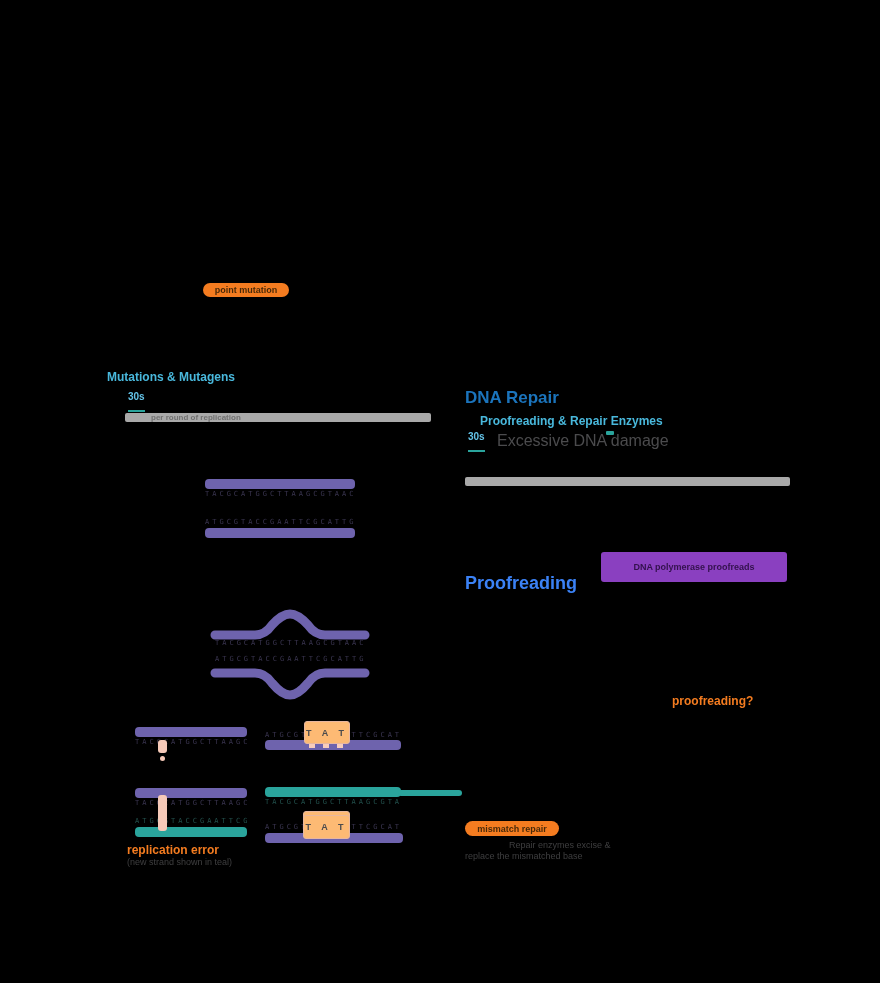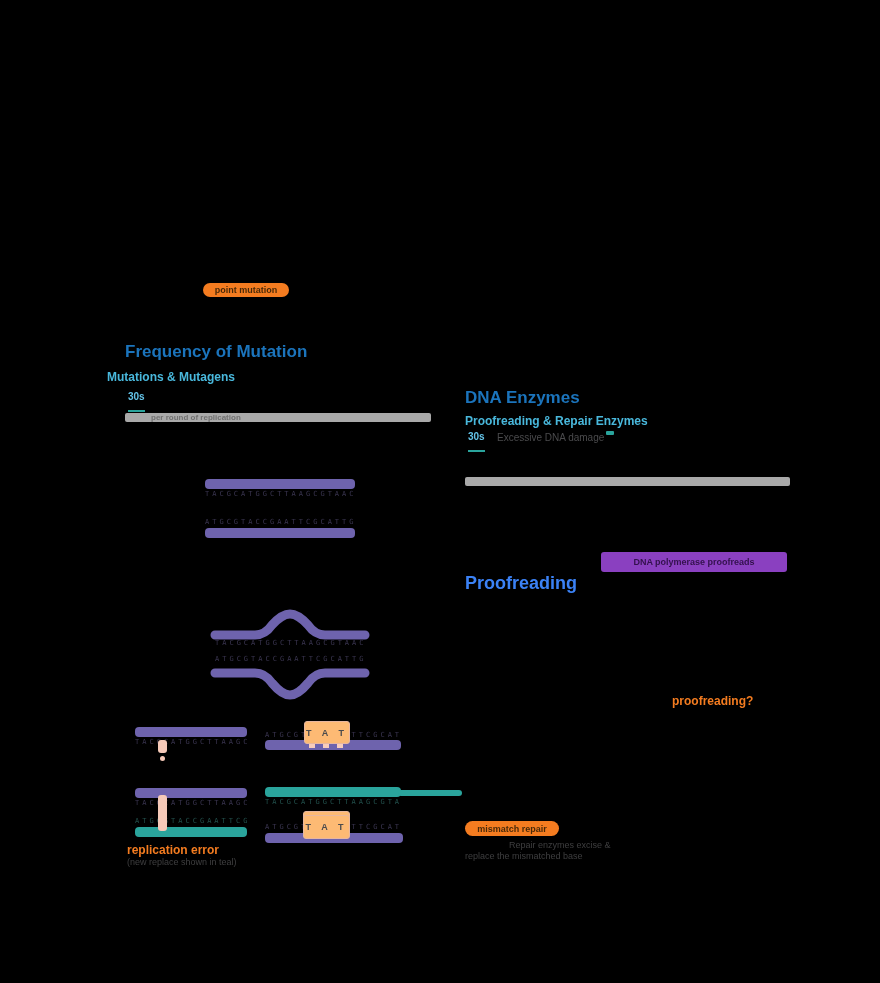--- a/index.html
+++ b/index.html
@@ -22,31 +22,30 @@
   .peach-box{background:#fdba74;border-radius:3px;border:1px solid #e8b79f;
              display:flex;align-items:center;justify-content:center;
              color:#4b4b4d;font-weight:bold;font-size:9px;letter-spacing:4px;z-index:3;}
   .tooth{position:absolute;width:6px;height:6px;background:#f8cdbb;z-index:2;}
   .pinkmark{background:#f5c9b8;border-radius:3px;z-index:3;}
   .graytext{color:#3f3f40;font-size:9px;white-space:nowrap;}
   .boldgray{color:#3b82f6;font-weight:bold;font-size:18px;white-space:nowrap;}
   .orangeterm{color:#f47c20;font-weight:bold;font-size:12px;white-space:nowrap;}
   .purplehl{background:#8a40c0;border-radius:3px;display:flex;align-items:center;
             justify-content:center;color:#33114d;font-weight:bold;font-size:9px;white-space:nowrap;}
-  .chipnote{color:#4b4b4d;font-size:10px;white-space:nowrap;}
+  .chipnote{color:#4b4b4d;font-size:16px;white-space:nowrap;}
   .tealtick{background:#2aa49c;width:8px;height:4px;border-radius:1px;}
 </style>
 </head>
 <body>
 
 <div class="page">
 
   <div class="abs pill" style="left:203px;top:283px;width:86px;height:14px;">point mutation</div>
 
-  <div class="abs heading" style="left:125px;top:342px;">Frequency of Mutation</div>
   <div class="abs subhead" style="left:107px;top:370px;">Mutations &amp; Mutagens</div>
   <div class="abs chip" style="left:128px;top:391px;">30s</div>
   <div class="abs graybar" style="left:125px;top:413px;width:306px;height:9px;">
     <span style="margin-left:26px;">per round of replication</span>
   </div>
 
   <div class="abs bar-purple" style="left:205px;top:479px;width:150px;"></div>
   <div class="abs seq" style="left:205px;top:490px;width:150px;">TACGCATGGCTTAAGCGTAAC</div>
   <div class="abs seq" style="left:205px;top:518px;width:150px;">ATGCGTACCGAATTCGCATTG</div>
   <div class="abs bar-purple" style="left:205px;top:528px;width:150px;"></div>
@@ -81,30 +80,30 @@
   <div class="abs seq seq-teal" style="left:265px;top:798px;width:136px;">TACGCATGGCTTAAGCGTA</div>
   <div class="abs peach-box" style="left:303px;top:791px;width:45px;height:22px;margin-top:20px;">A T A</div>
   <div class="tooth" style="left:309px;top:813px;"></div>
   <div class="tooth" style="left:323px;top:813px;"></div>
   <div class="tooth" style="left:337px;top:813px;"></div>
   <div class="abs peach-box" style="left:303px;top:815px;width:45px;height:22px;">T A T</div>
   <div class="abs seq" style="left:265px;top:823px;width:138px;">ATGCGTACCGAATTCGCAT</div>
   <div class="abs bar-purple" style="left:265px;top:833px;width:138px;"></div>
 
   <div class="abs orangeterm" style="left:127px;top:843px;">replication error</div>
-  <div class="abs graytext" style="left:127px;top:857px;">(new replace shown in teal)</div>
+  <div class="abs graytext" style="left:127px;top:857px;">(new strand shown in teal)</div>
 
-  <div class="abs heading" style="left:465px;top:388px;">DNA Enzymes</div>
-  <div class="abs subhead" style="left:465px;top:414px;">Proofreading &amp; Repair Enzymes</div>
+  <div class="abs heading" style="left:465px;top:388px;">DNA Repair</div>
+  <div class="abs subhead" style="left:480px;top:414px;">Proofreading &amp; Repair Enzymes</div>
   <div class="abs chip" style="left:468px;top:431px;">30s</div>
   <div class="abs chipnote" style="left:497px;top:432px;">Excessive DNA damage</div>
   <div class="abs tealtick" style="left:606px;top:431px;"></div>
   <div class="abs graybar" style="left:465px;top:477px;width:325px;height:9px;"></div>
 
-  <div class="abs purplehl" style="left:601px;top:552px;width:186px;height:20px;">DNA polymerase proofreads</div>
+  <div class="abs purplehl" style="left:601px;top:552px;width:186px;height:30px;">DNA polymerase proofreads</div>
   <div class="abs boldgray" style="left:465px;top:573px;">Proofreading</div>
 
   <div class="abs orangeterm" style="left:672px;top:694px;">proofreading?</div>
 
   <div class="abs pill" style="left:465px;top:821px;width:94px;height:15px;">mismatch repair</div>
   <div class="abs graytext" style="left:465px;top:840px;margin-left:44px;">Repair enzymes excise &amp;</div>
   <div class="abs graytext" style="left:465px;top:851px;">replace the mismatched base</div>
 
 </div>
 

